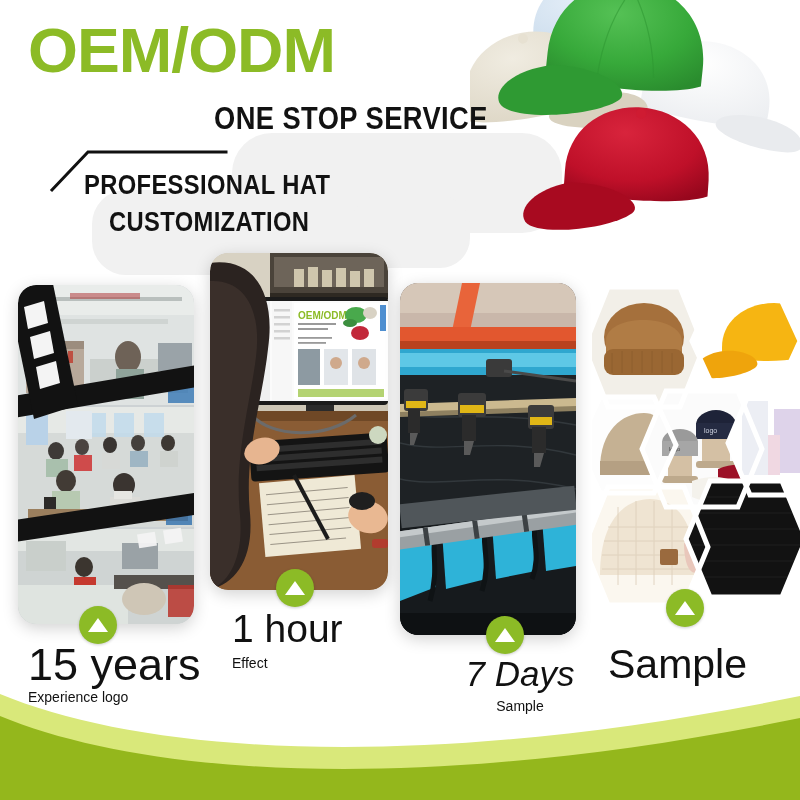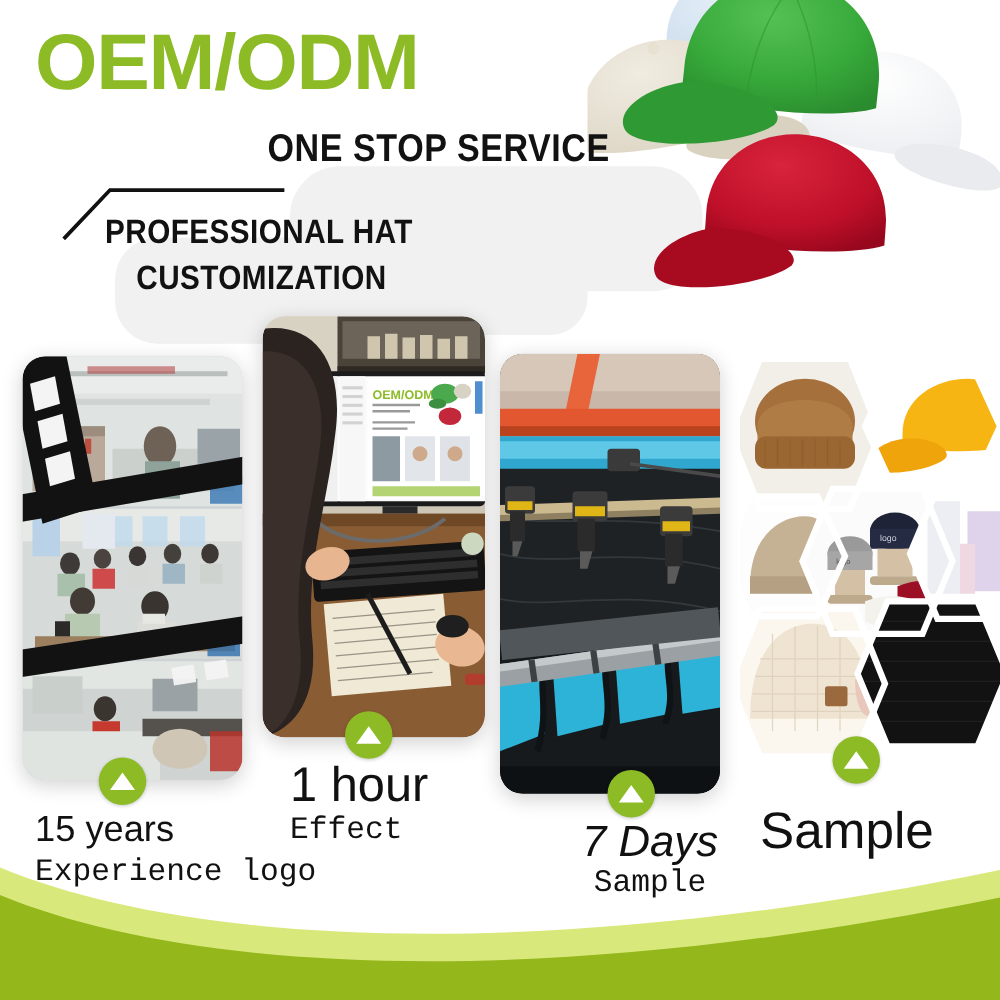--- a/index.html
+++ b/index.html
@@ -65,22 +65,22 @@
     width:0;height:0;border-left:10px solid transparent;border-right:10px solid transparent;
     border-bottom:14px solid #ffffff;
   }
   .bg1{left:79px;top:606px;}
   .bg2{left:276px;top:569px;}
   .bg3{left:486px;top:616px;}
   .bg4{left:666px;top:589px;}
 
   
   .cap{position:absolute;color:#111;text-align:left;}
-  .cap .big{font-size:29px;line-height:39px;font-weight:normal;white-space:nowrap;}
-  .cap .sm{font-size:25px;line-height:27px;font-weight:normal;font-family:Liberation Mono, monospace;}
+  .cap .big{font-size:45px;line-height:39px;font-weight:normal;white-space:nowrap;}
+  .cap .sm{font-size:14px;line-height:27px;font-weight:normal;}
   .cap1{left:28px;top:645px;}
   .cap2{left:232px;top:608px;text-align:left;width:160px;}
   .cap2 .big{font-size:39px;line-height:42px;}
   .cap3{left:440px;top:655px;text-align:center;width:160px;}
   .cap3 .big{font-size:35px;line-height:38px;font-style:italic;}
   .cap4{left:608px;top:642px;text-align:left;width:190px;}
   .cap4 .big{font-size:41px;line-height:45px;}
 
   
   .bands{position:absolute;left:0;bottom:0;width:800px;height:140px;}

